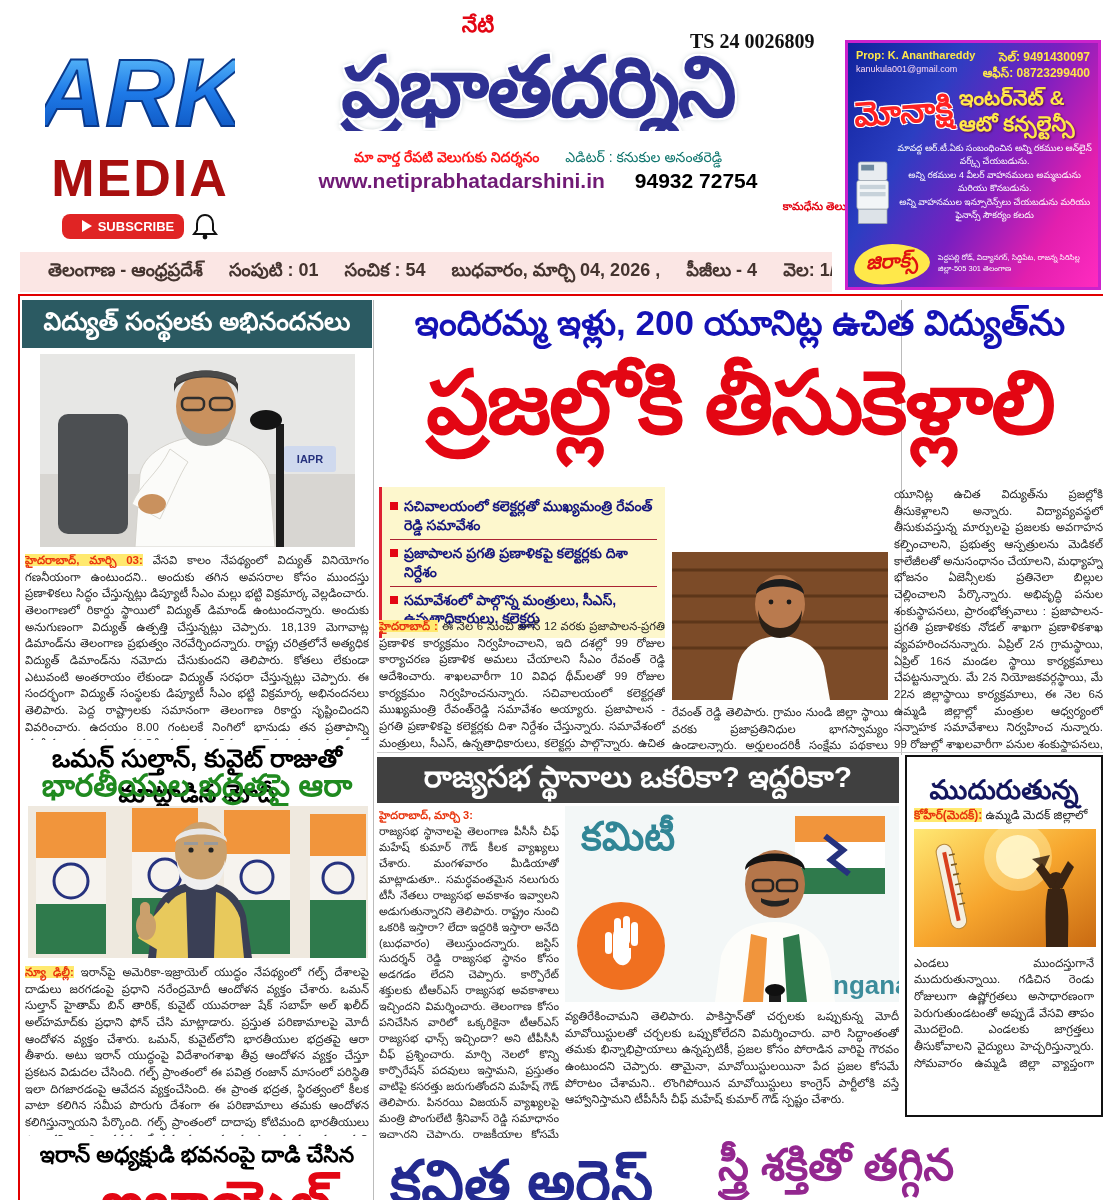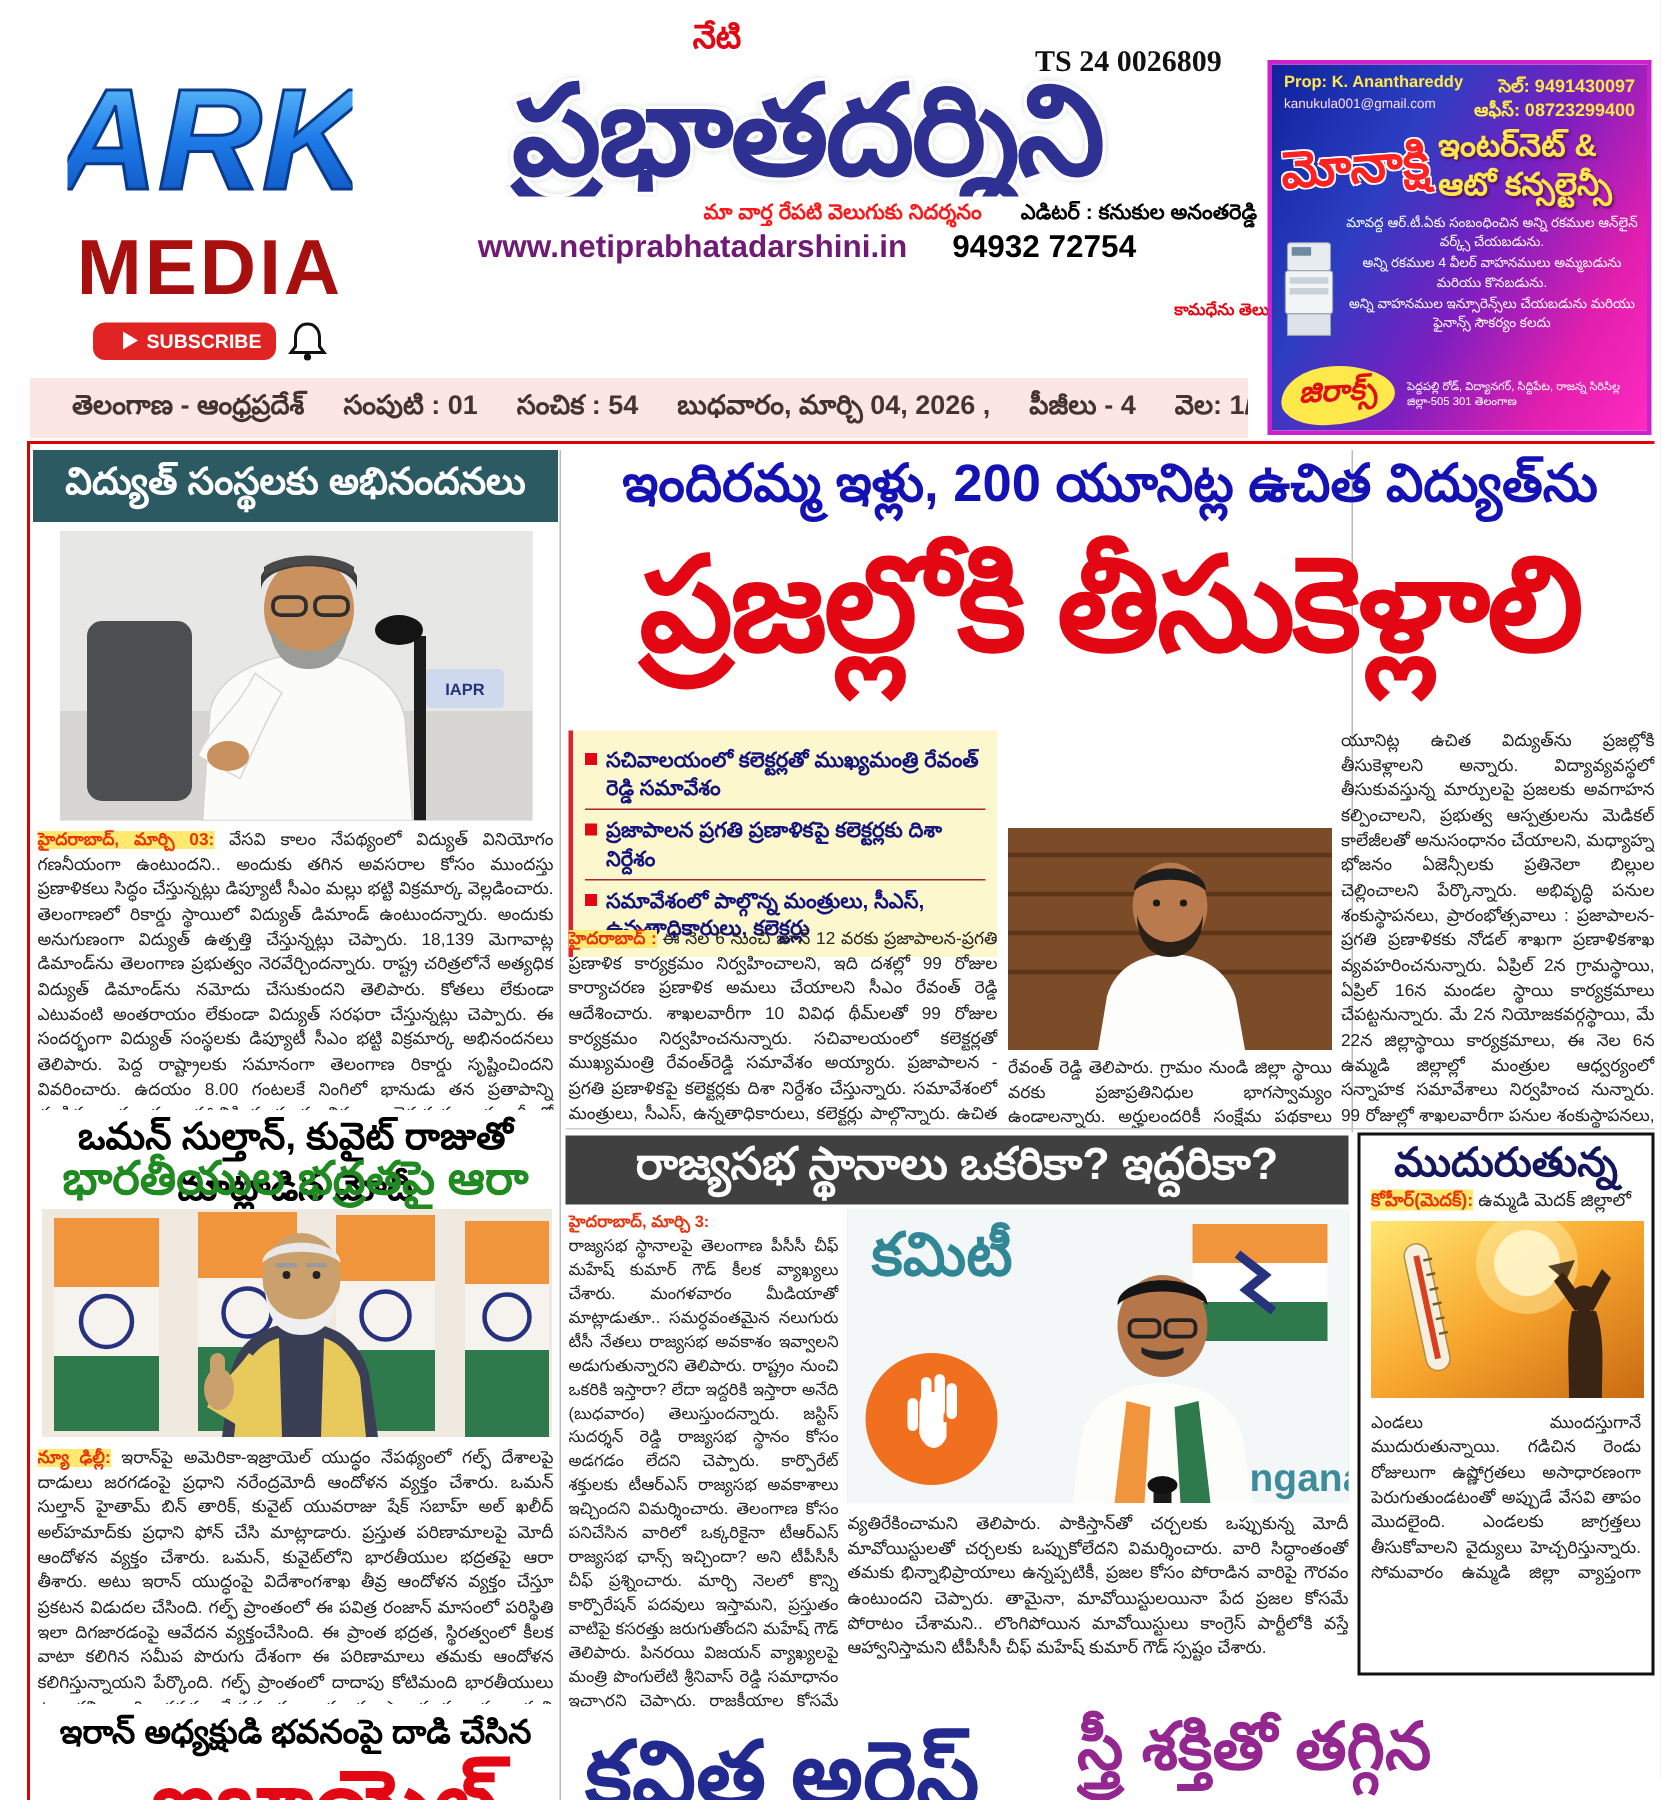--- a/index.html
+++ b/index.html
@@ -14,23 +14,23 @@
   .ark-media{font-size:52px;font-weight:bold;color:#a80f0f;letter-spacing:2px;line-height:1;}
   .sub-row{display:flex;align-items:center;justify-content:center;gap:8px;margin-top:8px;}
   .sub-pill{background:#e02424;color:#fff;font-size:13px;font-weight:bold;border-radius:8px;
             padding:5px 10px 5px 20px;display:flex;align-items:center;gap:6px;}
   .play-tri{width:0;height:0;border-left:10px solid #fff;border-top:6px solid transparent;border-bottom:6px solid transparent;}
   .ts-num{left:690px;top:30px;font-family:"Liberation Serif","DejaVu Serif",serif;font-weight:bold;font-size:20px;color:#111;}
   .masthead{left:238px;top:12px;width:600px;height:238px;text-align:center;}
   .mast-pre{color:#e30613;font-weight:bold;font-size:22px;text-align:center;margin-left:-120px;}
   .mast-title{font-size:84px;font-weight:bold;color:#2e3192;line-height:1.05;letter-spacing:-2px;
       text-shadow:-2px -2px 0 #fff,2px -2px 0 #fff,-2px 2px 0 #fff,2px 2px 0 #fff,0 0 6px #9aa;white-space:nowrap;}
-  .mast-row2{display:flex;justify-content:flex-end;gap:26px;align-items:baseline;margin-top:2px;}
+  .mast-row2{display:flex;justify-content:center;gap:26px;align-items:baseline;margin-top:18px;}
   .mast-tagline{color:#ff1a1a;font-weight:bold;font-size:14px;}
-  .mast-editor{color:#000000;font-weight:bold;font-size:14px;}
+  .mast-editor{color:#0f766e;font-weight:normal;font-size:14px;}
   .mast-row3{display:flex;justify-content:center;gap:30px;align-items:baseline;}
   .mast-site{font-weight:bold;font-size:21px;color:#701a75;}
   .mast-phone{font-weight:bold;font-size:21px;color:#000;}
   .mast-note{position:absolute;right:-62px;top:188px;color:#e30613;font-weight:bold;font-size:11px;width:120px;}
 
   
   .adbox{left:845px;top:40px;width:256px;height:250px;border:3px solid #cc22cc;box-sizing:border-box;
          background:linear-gradient(120deg,#10239c 0%,#2b3ec2 30%,#7a1fc0 55%,#e21fae 80%,#ff2bc0 100%);color:#fff;}
   .ad-top{display:flex;justify-content:space-between;padding:6px 8px 0 8px;}
   .ad-prop{color:#ffe84a;font-weight:bold;font-size:11px;text-align:left;}
@@ -78,21 +78,21 @@
            padding:4px 0;}
   .yb-item.sep{border-bottom:1.5px solid #a23;}
   .yb-bullet{width:8px;height:8px;background:#e30613;margin-top:5px;flex:0 0 8px;}
 
   
   .orange-banner{left:377px;top:757px;width:522px;height:46px;background:#404040;color:#fff;font-weight:bold;
                  font-size:30px;display:flex;align-items:center;justify-content:center;white-space:nowrap;}
 
   
   .heat-box{left:905px;top:755px;width:198px;height:362px;border:2px solid #111;box-sizing:border-box;
-            padding:4px 7px;background:#fff;}
+            padding:19px 7px;background:#fff;}
   .heat-h1{color:#15175e;font-weight:bold;font-size:27px;text-align:center;line-height:1.1;white-space:nowrap;}
   .heat-h2{color:#2438c8;font-weight:bold;font-size:40px;text-align:center;line-height:1.1;white-space:nowrap;}
   .heat-lead{font-size:12px;color:#222;margin-top:2px;}
 
   
   .iran-kicker{left:22px;top:1142px;width:350px;font-size:22px;}
   .israel{left:22px;top:1168px;width:390px;color:#e30613;font-weight:bold;font-size:62px;text-align:center;white-space:nowrap;}
   .kavitha{left:390px;top:1148px;width:340px;color:#232a8f;font-weight:bold;font-size:60px;white-space:nowrap;}
   .sthree{left:718px;top:1140px;width:390px;color:#93278f;font-weight:bold;font-size:44px;white-space:nowrap;}
 </style>

